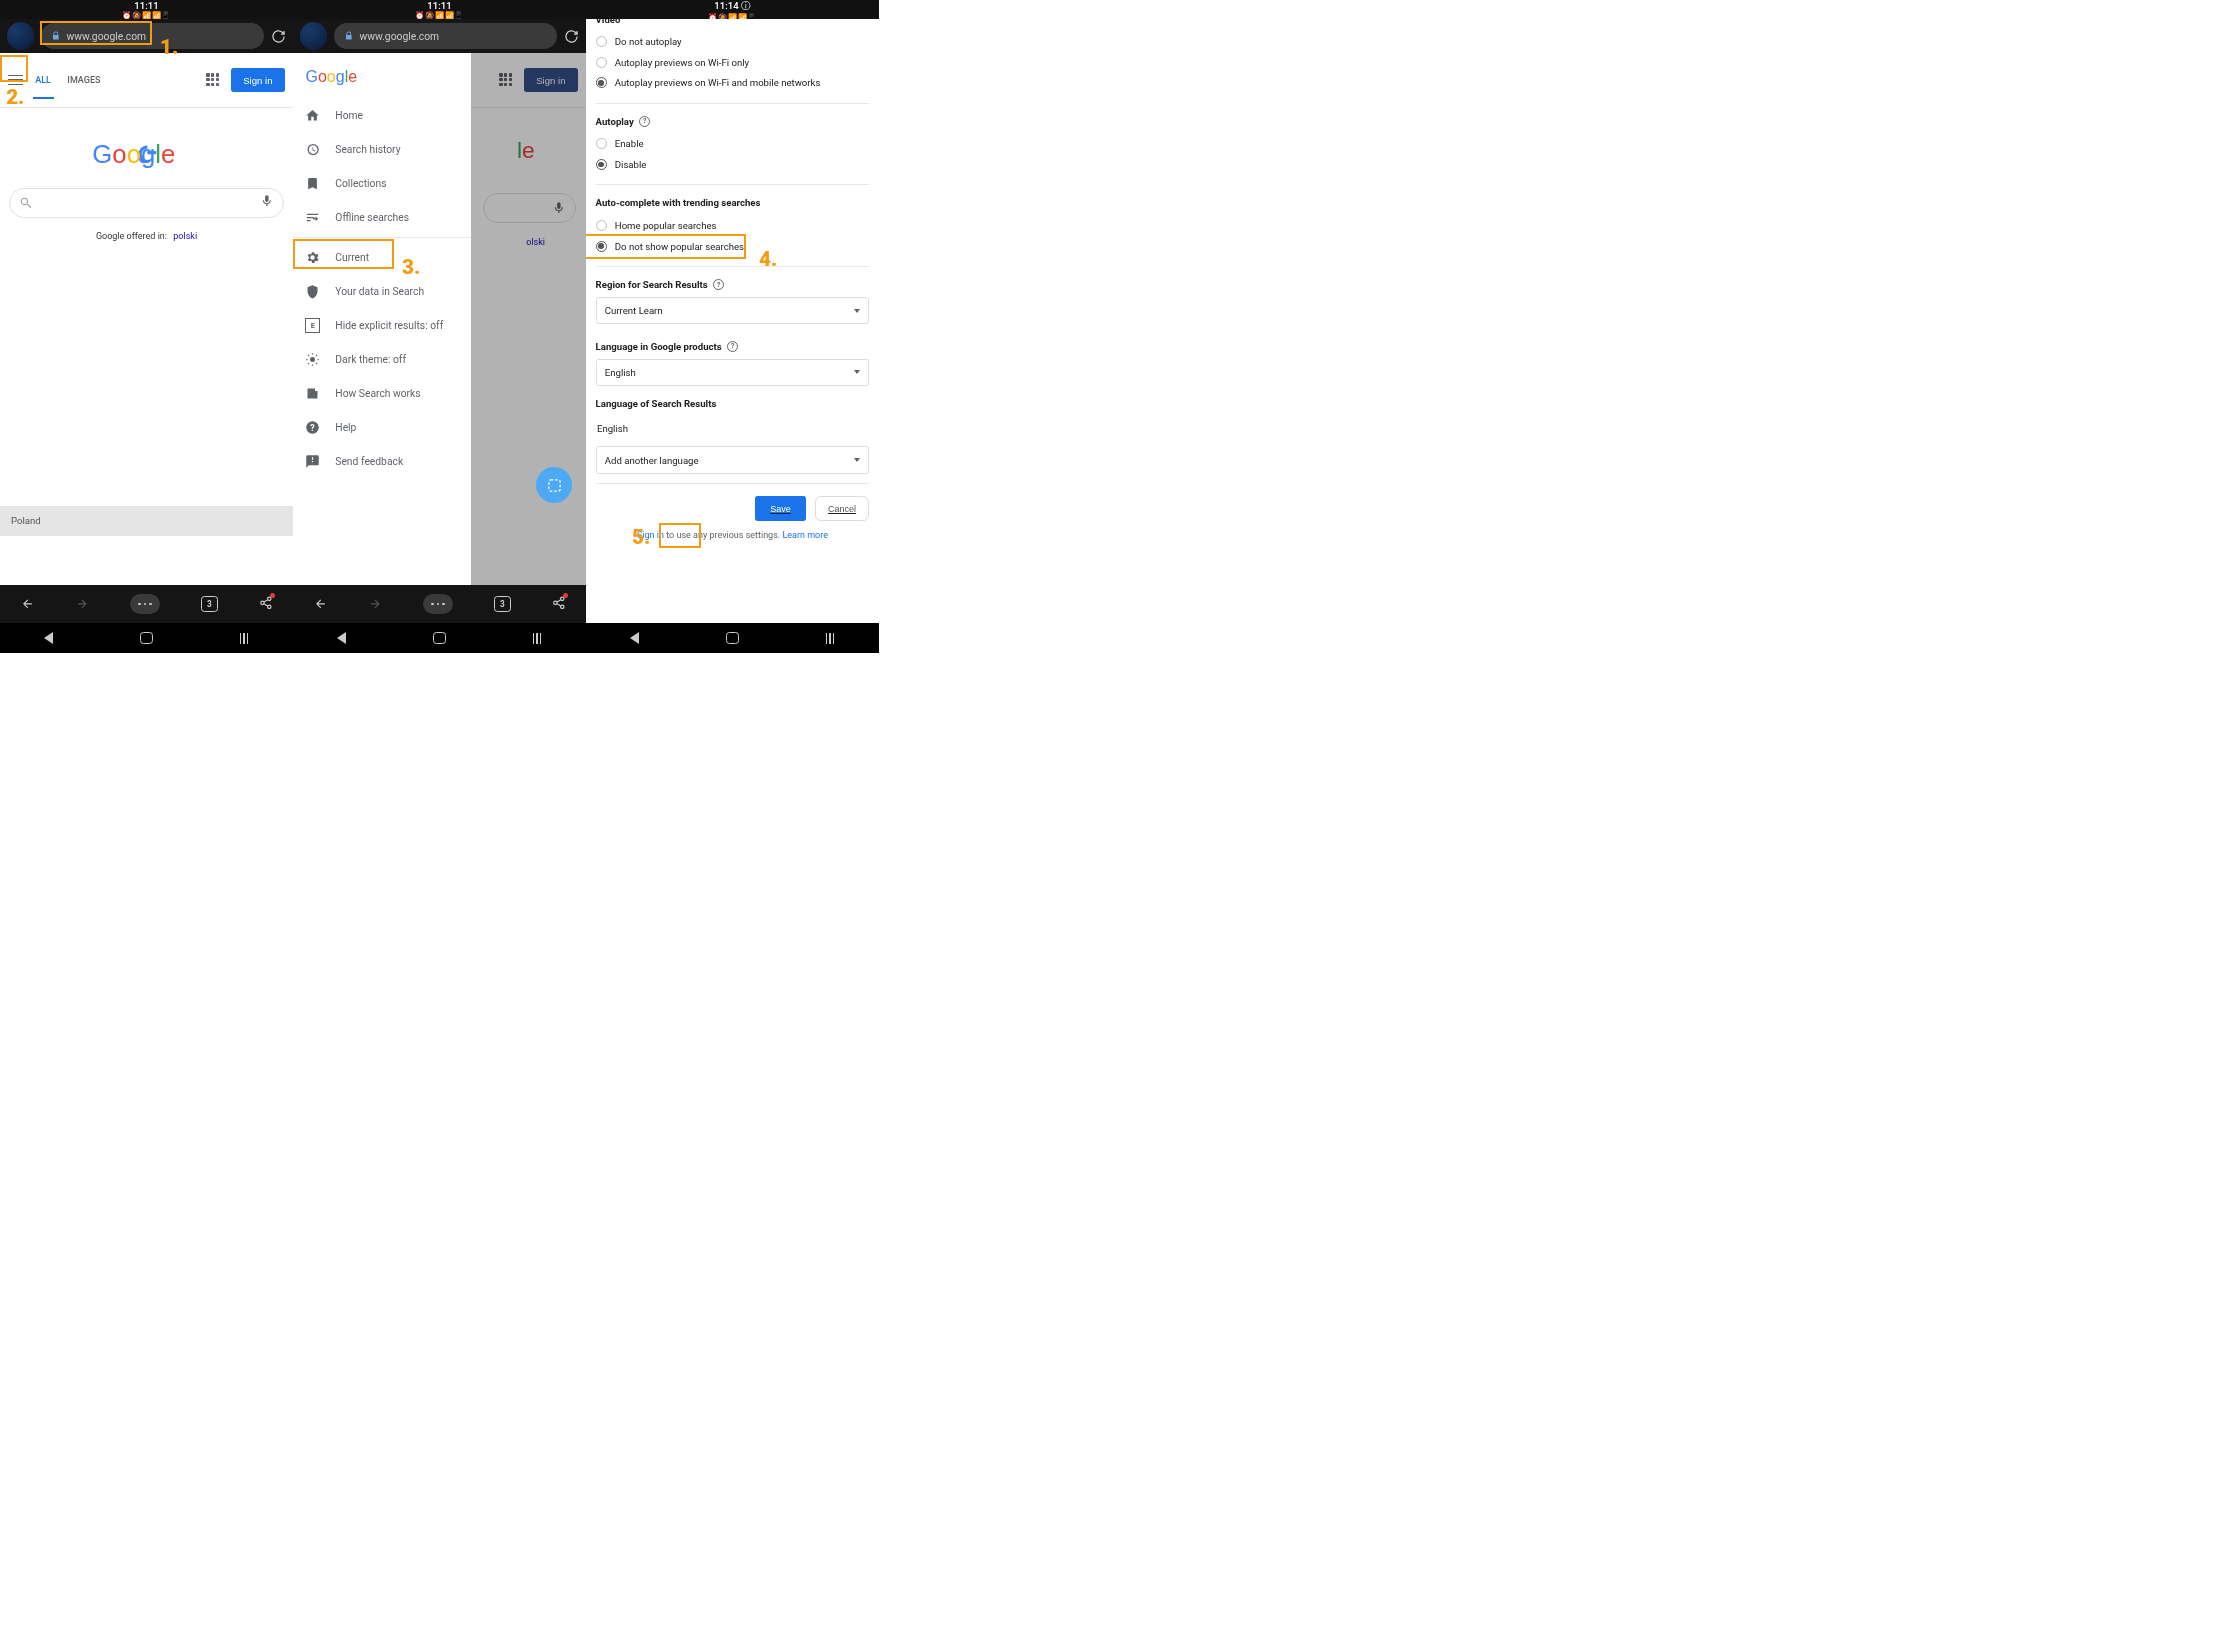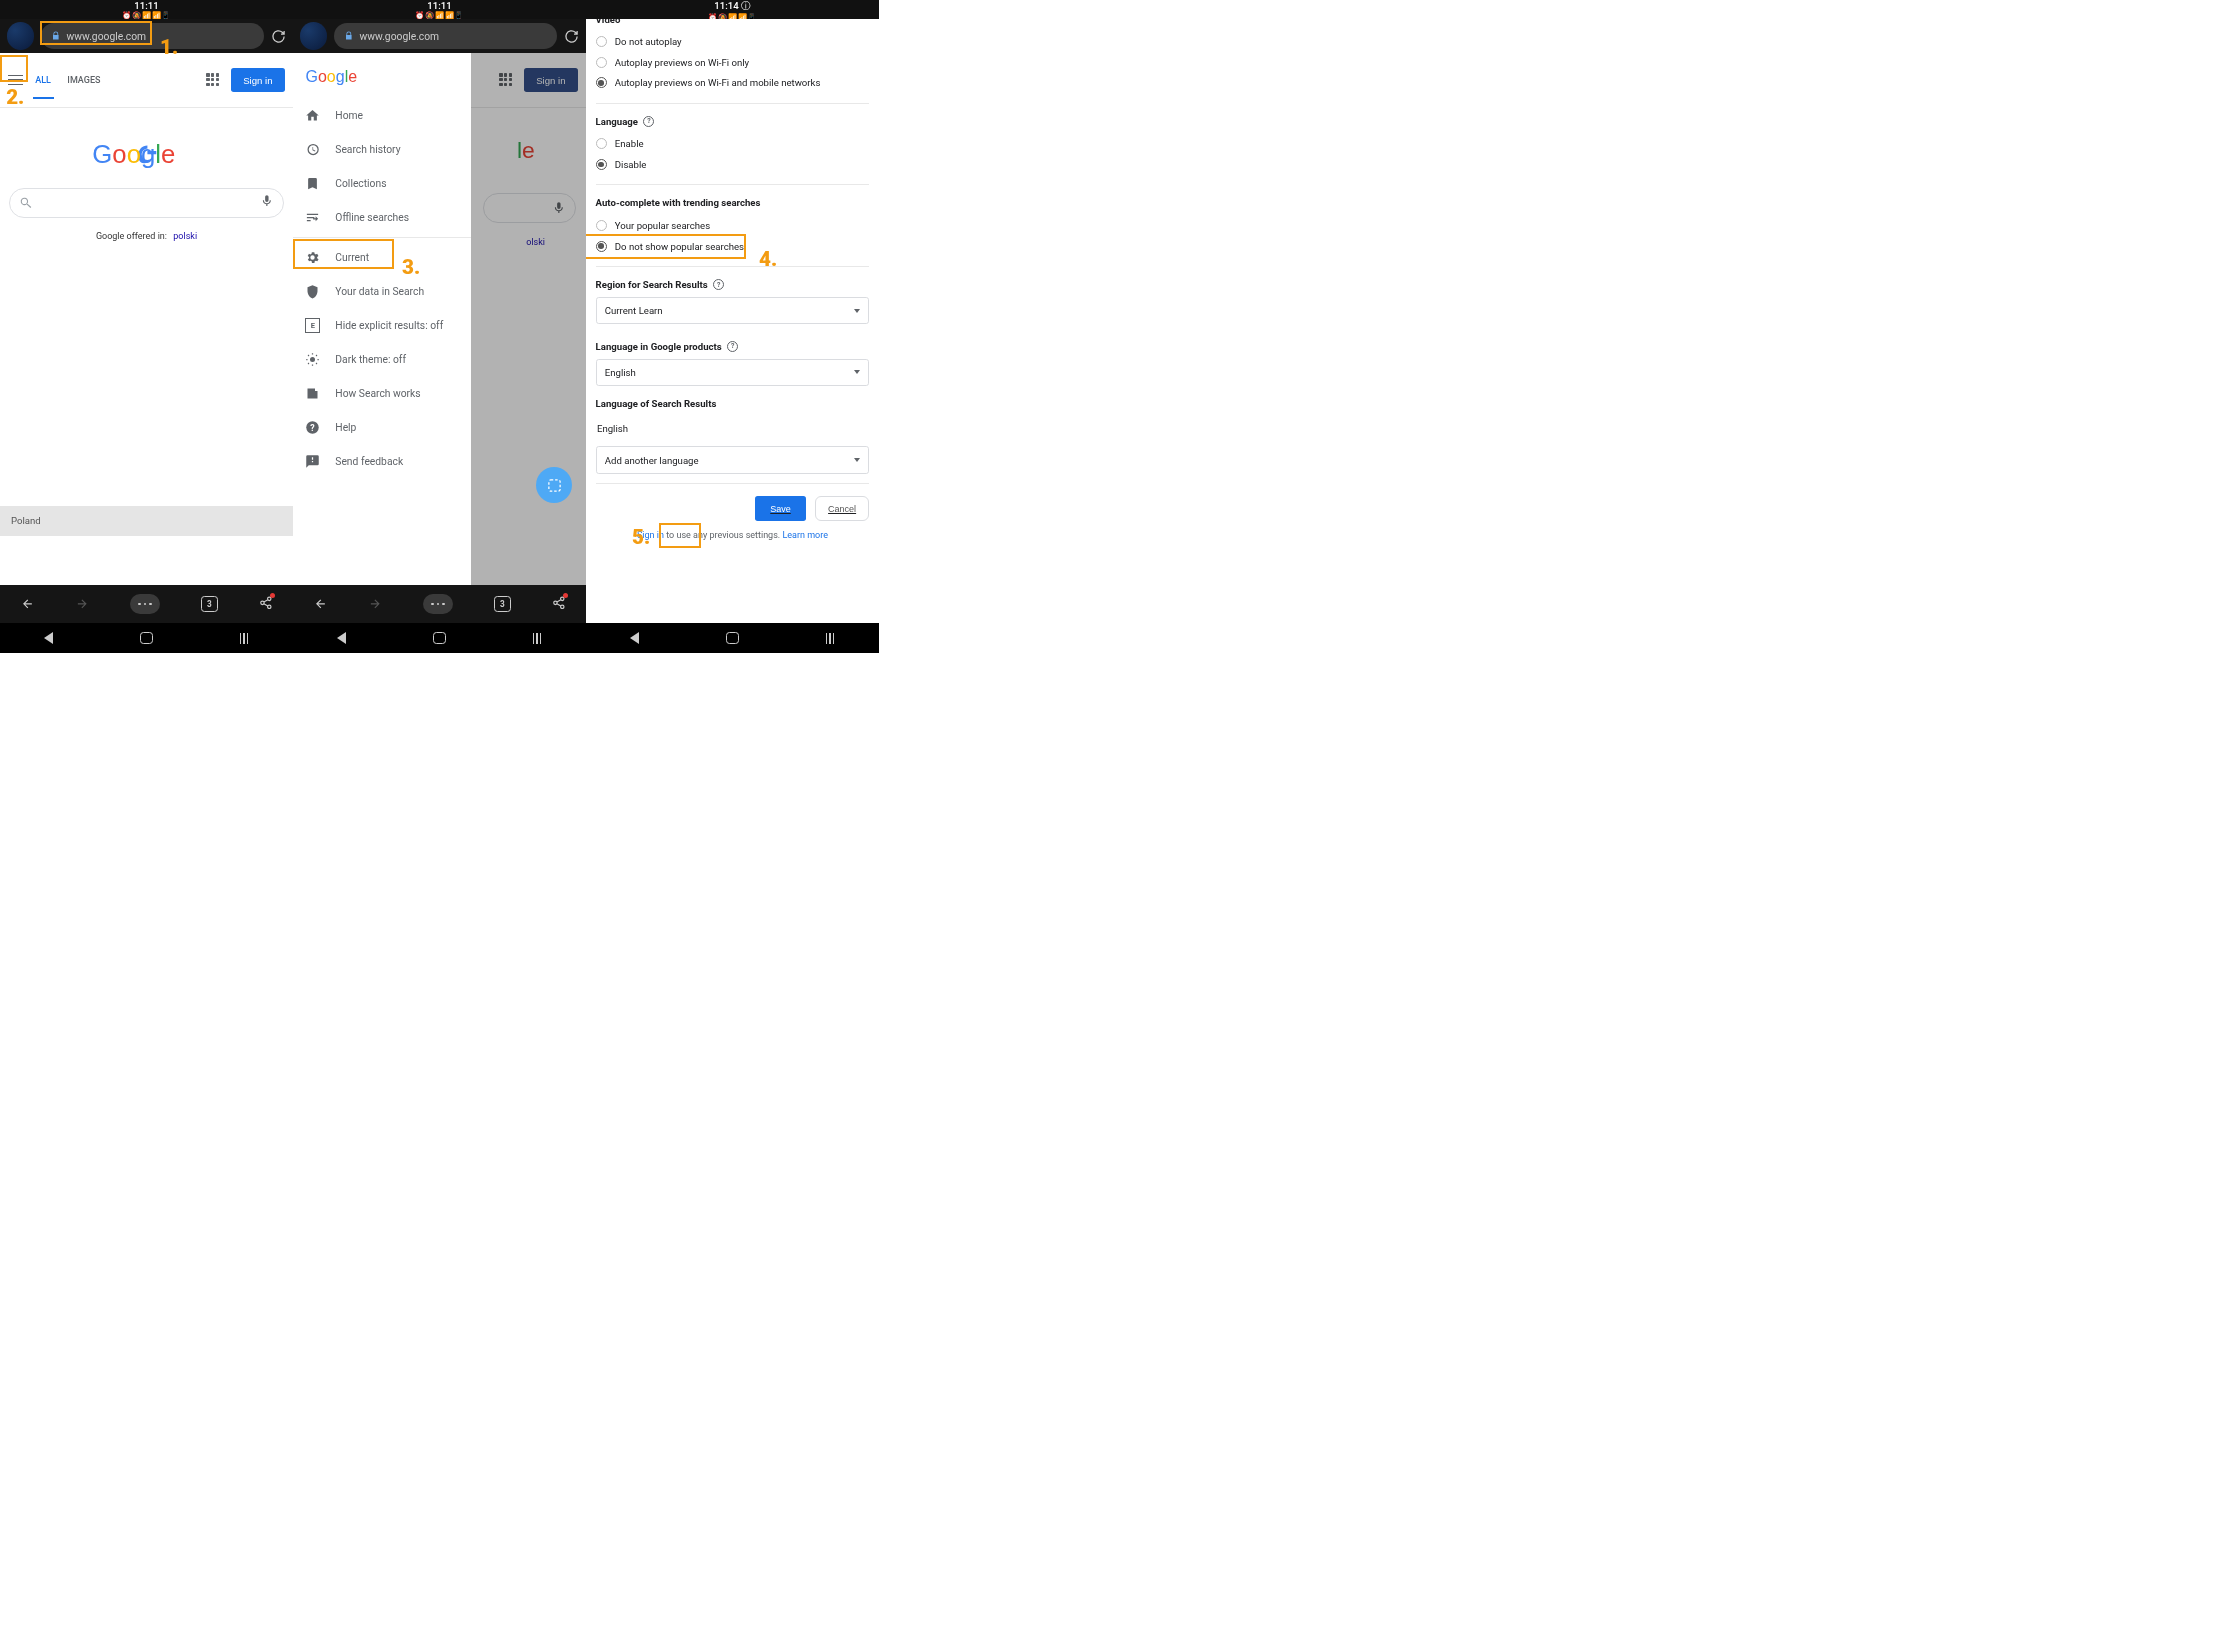--- a/index.html
+++ b/index.html
@@ -370,36 +370,36 @@
     <div class="radio-row">
         <div class="radio"></div>
         <span>Autoplay previews on Wi-Fi only</span>
       </div>
     <div class="radio-row">
         <div class="radio selected"></div>
         <span>Autoplay previews on Wi-Fi and mobile networks</span>
       </div>
     <div class="sep"></div>
     <div class="section-title">
-        <span>Language</span>
+        <span>Autoplay</span>
         <span class="help-circ">?</span>
       </div>
     <div class="radio-row">
         <div class="radio"></div>
         <span>Enable</span>
       </div>
     <div class="radio-row">
         <div class="radio selected"></div>
         <span>Disable</span>
       </div>
     <div class="sep"></div>
     <div class="section-title">Auto-complete with trending searches</div>
     <div class="radio-row">
         <div class="radio"></div>
-        <span>Your popular searches</span>
+        <span>Home popular searches</span>
       </div>
     <div class="radio-row">
         <div class="radio selected"></div>
         <span>Do not show popular searches</span>
       </div>
     <div class="sep"></div>
     <div class="section-title">
         <span>Region for Search Results</span>
         <span class="help-circ">?</span>
       </div>

